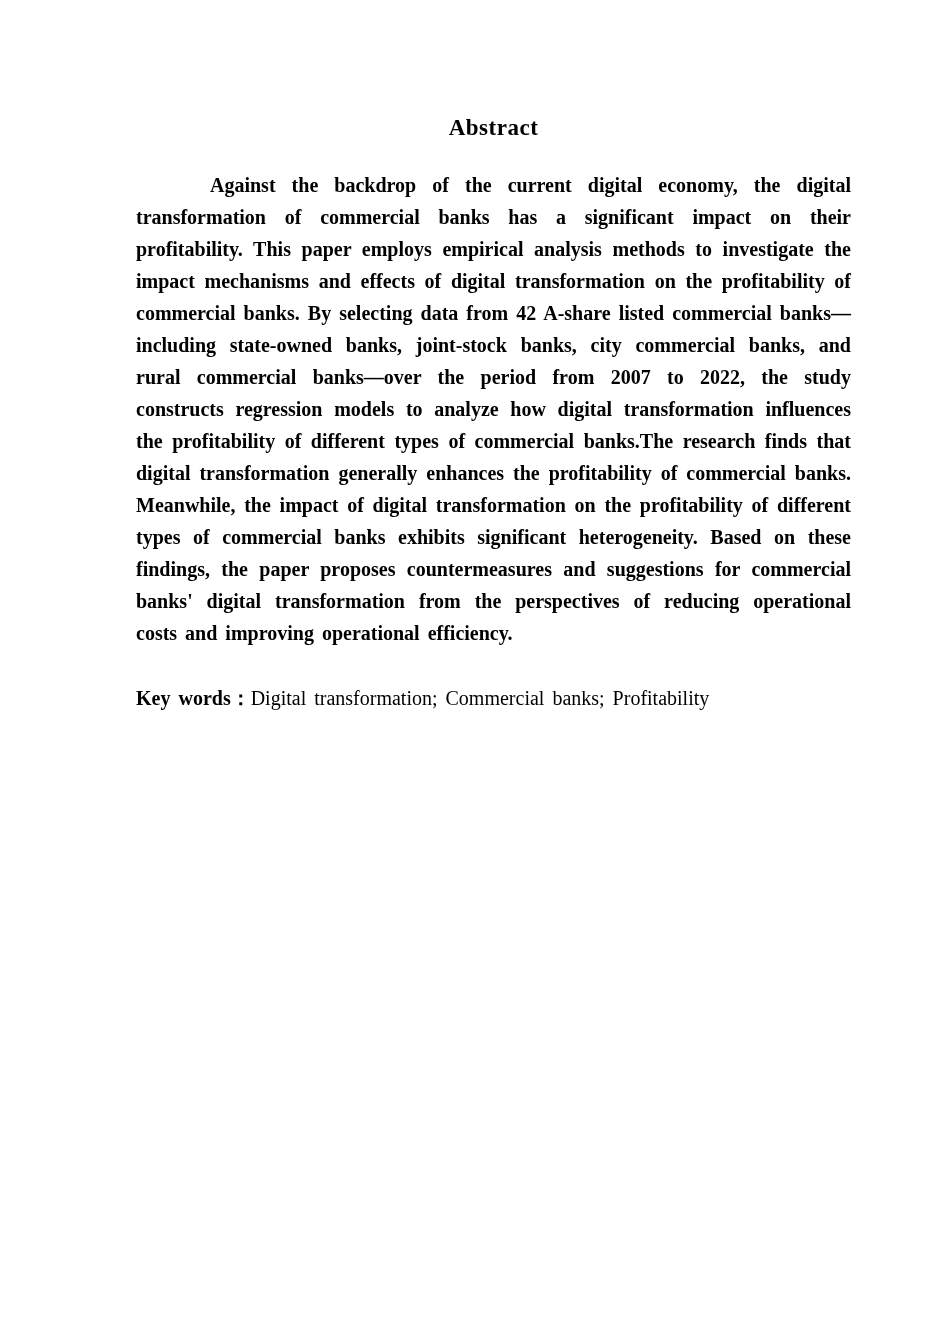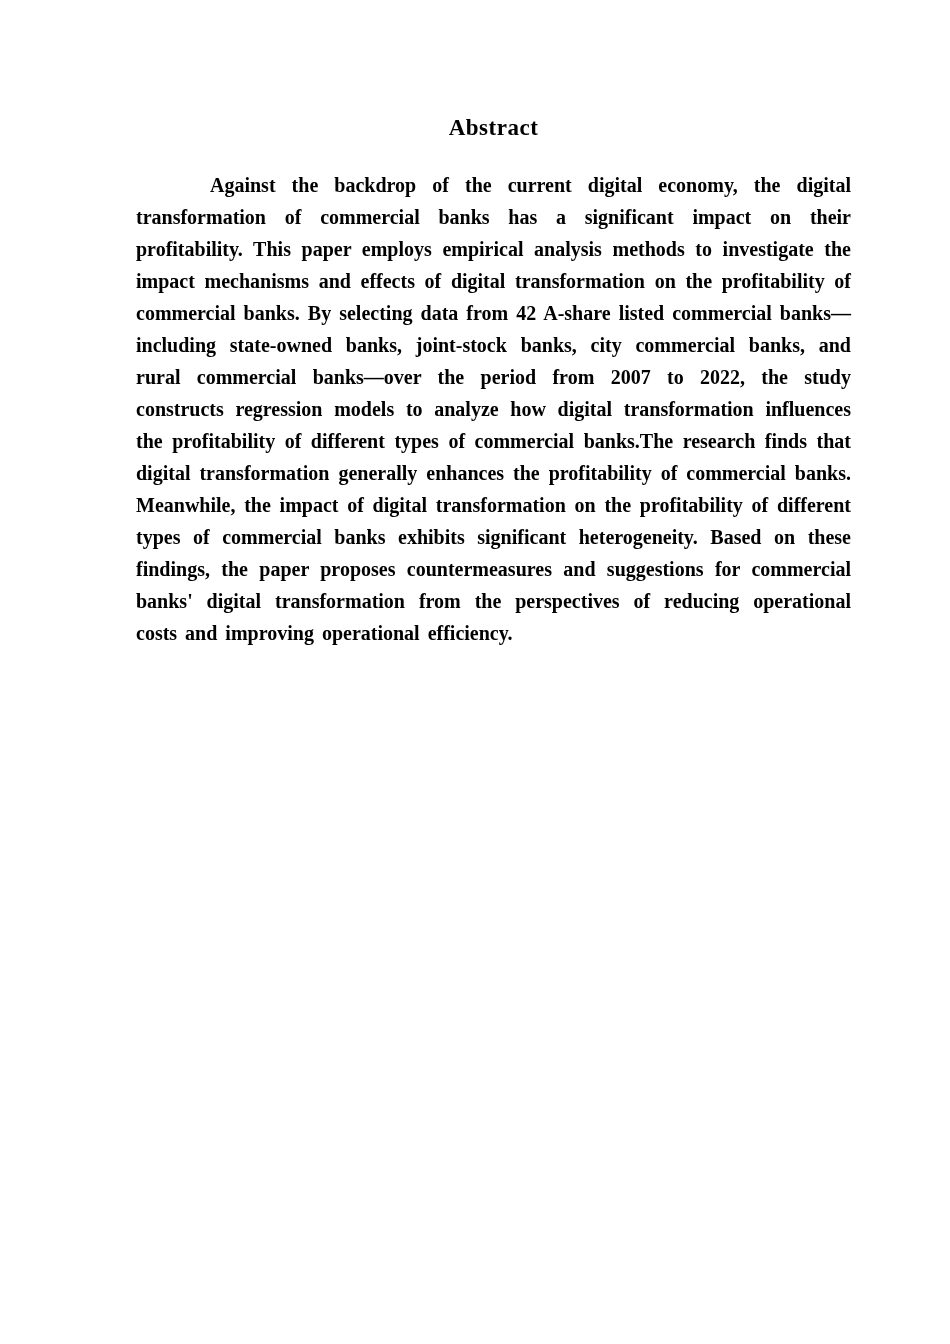--- a/index.html
+++ b/index.html
@@ -44,13 +44,16 @@
   }
 </style>
 </head>
 <body>
 
 <div class="page">
   <h1 class="doc-title">Abstract</h1>
 
   <p class="abstract-body">Against the backdrop of the current digital economy, the digital transformation of commercial banks has a significant impact on their profitability. This paper employs empirical analysis methods to investigate the impact mechanisms and effects of digital transformation on the profitability of commercial banks. By selecting data from 42 A-share listed commercial banks—including state-owned banks, joint-stock banks, city commercial banks, and rural commercial banks—over the period from 2007 to 2022, the study constructs regression models to analyze how digital transformation influences the profitability of different types of commercial banks.The research finds that digital transformation generally enhances the profitability of commercial banks. Meanwhile, the impact of digital transformation on the profitability of different types of commercial banks exhibits significant heterogeneity. Based on these findings, the paper proposes countermeasures and suggestions for commercial banks' digital transformation from the perspectives of reducing operational costs and improving operational efficiency.</p>
 
+  <p class="keywords-line">
+    <span class="keywords-label">Key words：</span><span>Digital transformation; Commercial banks; Profitability</span>
+  </p>
 </div>
 
 </body></html>

